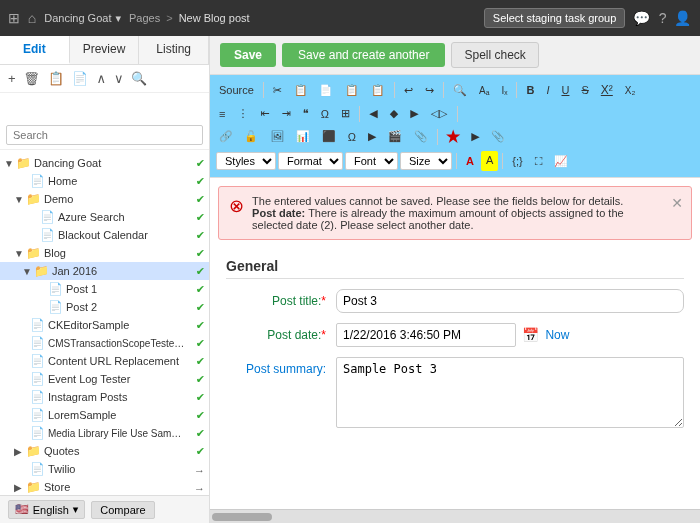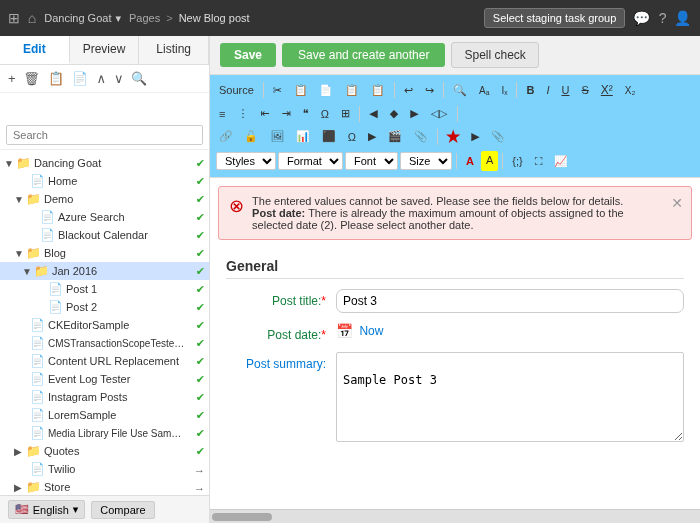--- a/index.html
+++ b/index.html
@@ -67,21 +67,21 @@
     .form-row { display: flex; align-items: flex-start; margin-bottom: 10px; }
     .form-label { width: 110px; text-align: right; padding-right: 10px; font-size: 12px; color: #15803d; padding-top: 5px; }
     .form-label.required::after { content: '*'; color: red; }
     .form-control { flex: 1; }
     .form-input { width: 100%; border: 1px solid #ccc; padding: 4px 6px; font-size: 12px; border-radius: 7px; }
     .form-date-row { display: flex; align-items: center; gap: 6px; }
     .form-date-input { border: 1px solid #ccc; padding: 4px 6px; font-size: 12px; border-radius: 2px; width: 180px; }
     .form-date-icon { color: #555; cursor: pointer; font-size: 14px; }
     .now-link { color: #0078d4; font-size: 12px; text-decoration: none; cursor: pointer; }
     .post-summary-label { color: #0078d4; font-size: 12px; padding-top: 5px; }
-    .form-textarea { width: 100%; height: 90px; border: 1px solid #ccc; padding: 20px 6px; font-size: 12px; border-radius: 2px; resize: vertical; }
+    .form-textarea { width: 100%; height: 71px; border: 1px solid #ccc; padding: 4px 6px; font-size: 12px; border-radius: 2px; resize: vertical; }
 
     
     .h-scrollbar { height: 14px; background: #e0e0e0; border-top: 1px solid #ccc; display: flex; align-items: center; padding: 0 2px; }
     .h-scrollbar-thumb { width: 60px; height: 8px; background: #aaa; border-radius: 4px; }
 
     
     .folder-icon { color: #f0a030; }
     .page-icon { color: #5a8fc2; }
     .check-green { color: #3a3; font-size: 11px; }
     .breadcrumb-sep { color: #888; margin: 0 2px; }
@@ -401,20 +401,21 @@
           <div class="form-label required">Post title:</div>
           <div class="form-control">
             <input type="text" class="form-input" value="Post 3" style="">
           </div>
         </div>
 
         <div class="form-row">
           <div class="form-label required">Post date:</div>
           <div class="form-control">
             <div class="form-date-row">
+              <input type="text" class="form-date-input" value="1/22/2016 3:46:50 PM" style="">
               <span class="form-date-icon">📅</span>
               <a class="now-link">Now</a>
             </div>
           </div>
         </div>
 
         <div class="form-row">
           <div class="form-label post-summary-label" style="color:#0078d4;">Post summary:</div>
           <div class="form-control">
             <textarea class="form-textarea" style="">Sample Post 3</textarea>

